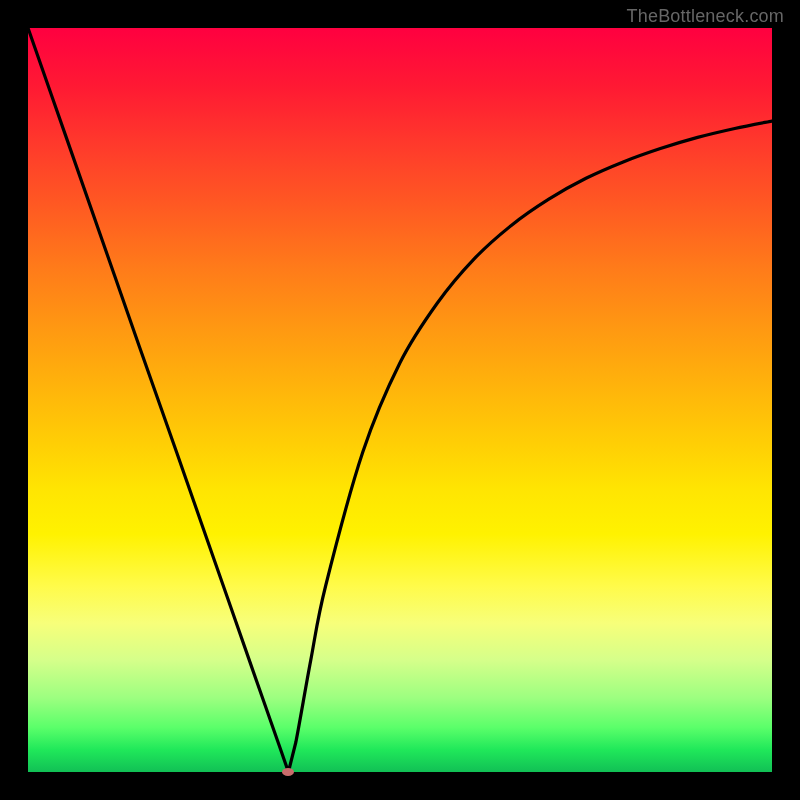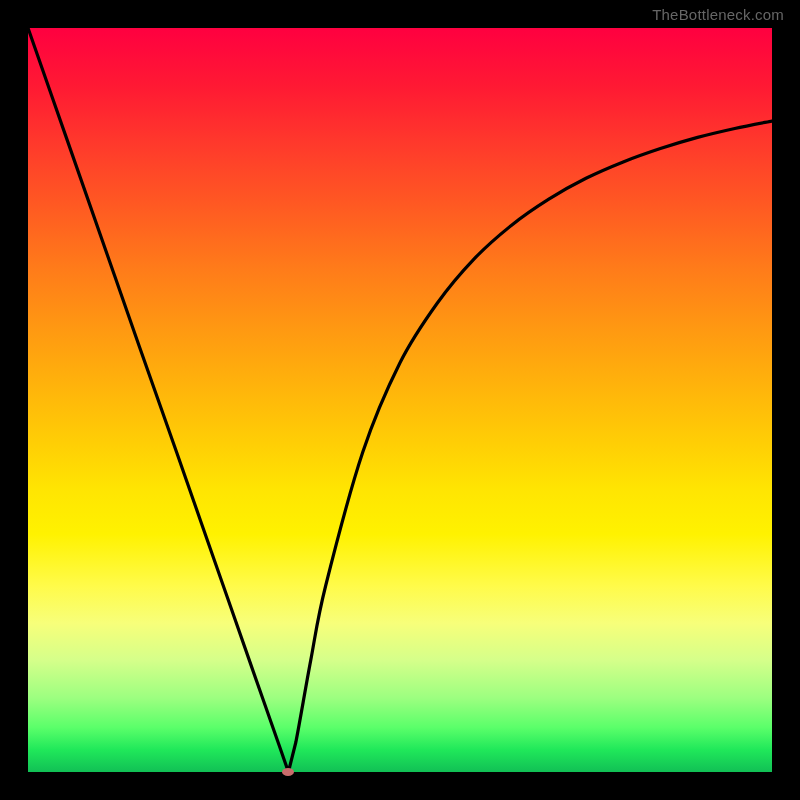--- a/index.html
+++ b/index.html
@@ -39,21 +39,21 @@
   .curve-svg {
     position: absolute;
     left: 0; top: 0;
     width: 744px; height: 744px;
   }
   .watermark {
     position: absolute;
     top: 6px;
     right: 16px;
     font-family: Arial, Helvetica, sans-serif;
-    font-size: 15px;
+    font-size: 18px;
     font-weight: 400;
     color: #666;
     letter-spacing: 0.2px;
   }
   .optimum-dot {
     position: absolute;
     width: 12px;
     height: 8px;
     border-radius: 50%;
     background: #c96b6b;

